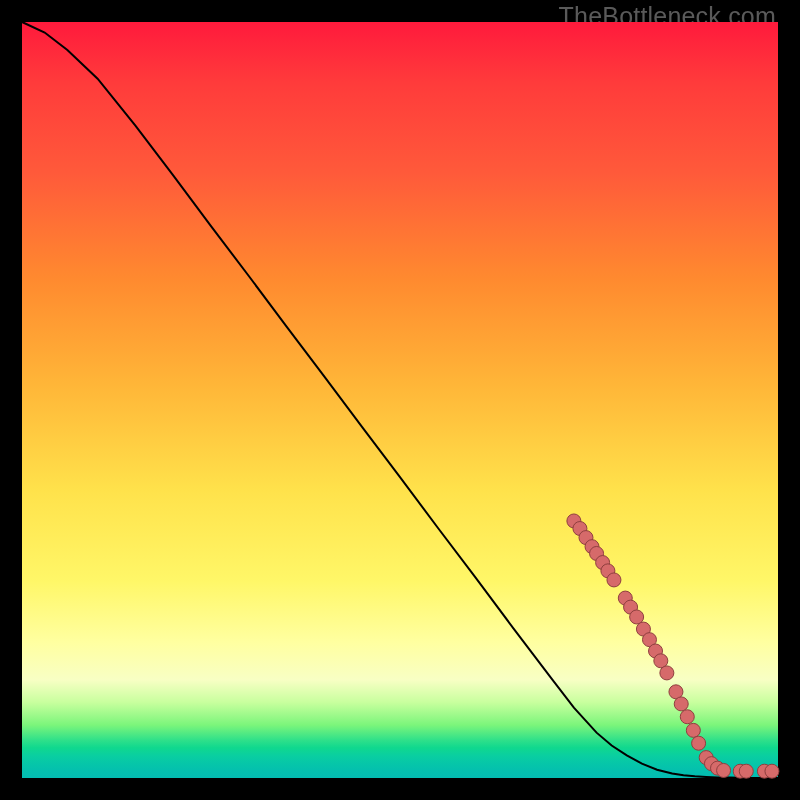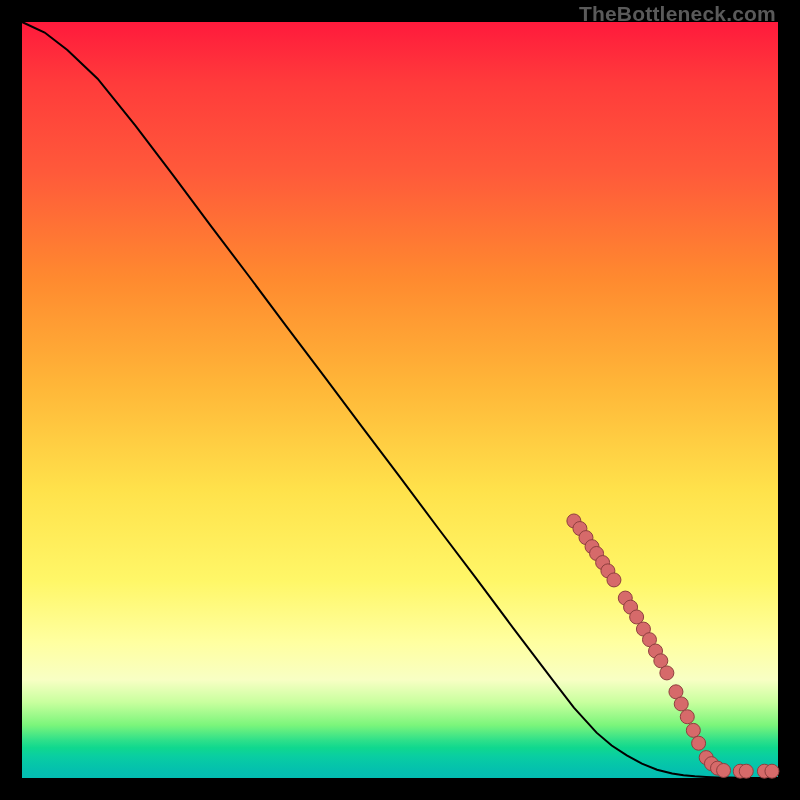--- a/index.html
+++ b/index.html
@@ -51,22 +51,22 @@
       #06c7a8 98%,
       #04c0ae 99%,
       #03bcb2 100%
     );
   }
   .watermark {
     position: absolute;
     top: 2px;
     right: 24px;
     color: #5a5a5a;
-    font-size: 21px;
-    font-weight: 700;
+    font-size: 25px;
+    font-weight: 400;
     letter-spacing: 0.2px;
     user-select: none;
   }
   svg.curve {
     position: absolute;
     left: 0;
     top: 0;
     width: 756px;
     height: 756px;
     overflow: visible;

